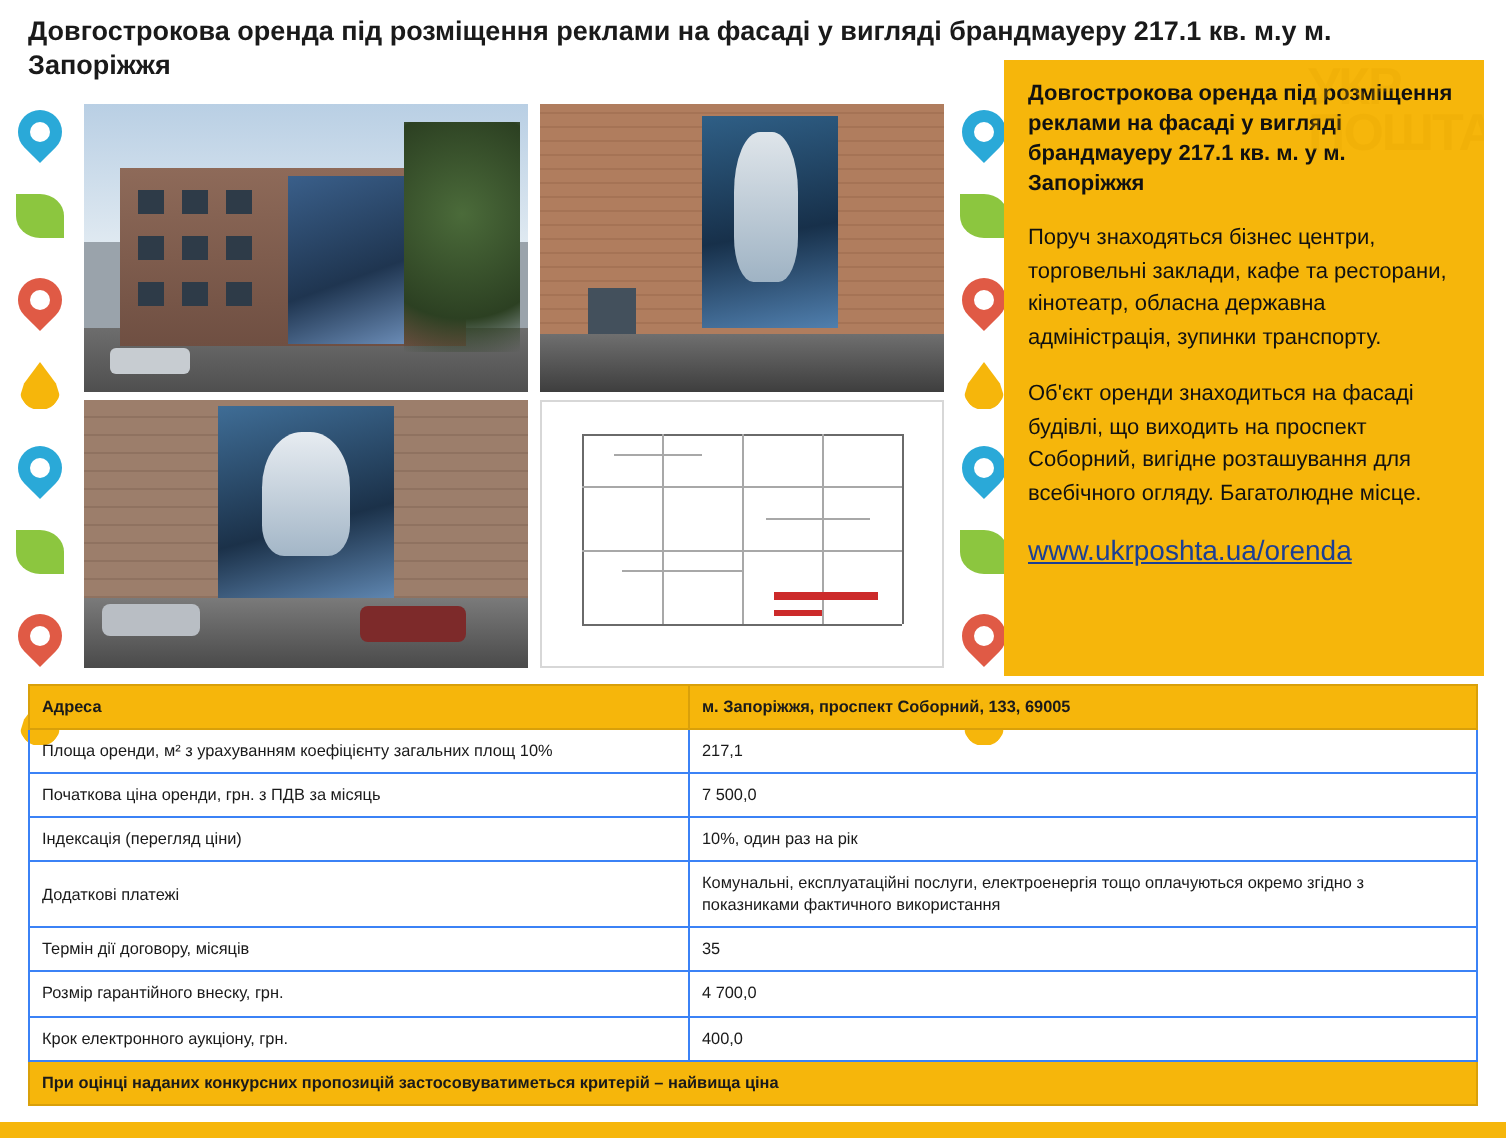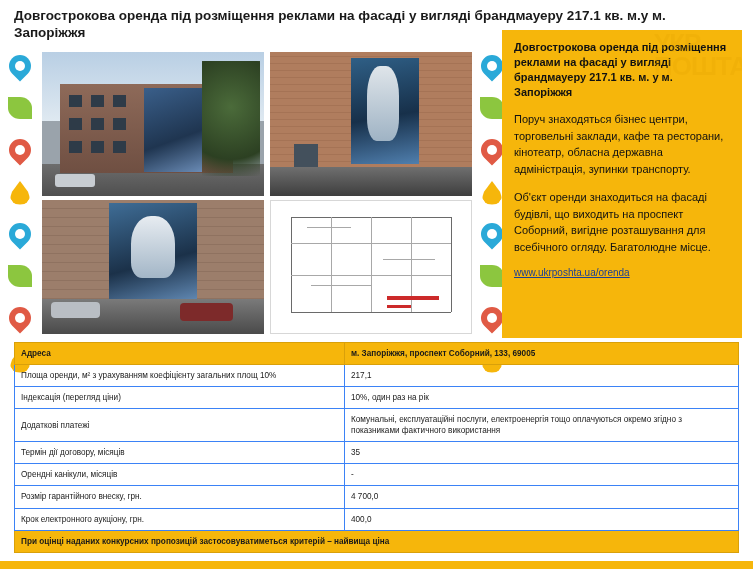--- a/index.html
+++ b/index.html
@@ -127,21 +127,21 @@
     text-align: left;
     overflow: hidden;
   }
   .panel .p-title {
     font-size: 11px; font-weight: bold; line-height: 1.35; margin-bottom: 12px;
   }
   .panel .p-body {
     font-size: 11px; line-height: 1.5; margin-bottom: 12px;
   }
   .panel .p-link {
-    font-size: 10px; color: #1c3f94; text-decoration: underline;
+    font-size: 14px; color: #1c3f94; text-decoration: underline;
     display: block; margin-top: 6px;
   }
   
   .wm {
     position: absolute; right: 2px; top: 2px; width: 86px; height: 62px;
     opacity: 0.25;
   }
   .wm .wm-txt {
     font-size: 26px; font-weight: bold; color: #e5a400; letter-spacing: -1px;
     line-height: 0.9;
@@ -312,36 +312,36 @@
     <tbody>
       <tr class="head">
         <td class="k">Адреса</td>
         <td>м. Запоріжжя, проспект Соборний, 133, 69005</td>
       </tr>
       <tr>
         <td class="k">Площа оренди, м² з урахуванням коефіцієнту загальних площ 10%</td>
         <td>217,1</td>
       </tr>
       <tr>
+        <td class="k">Початкова ціна оренди, грн. з ПДВ за місяць</td>
+        <td>7 500,0</td>
+      </tr>
+      <tr>
         <td class="k">Індексація (перегляд ціни)</td>
         <td>10%, один раз на рік</td>
       </tr>
       <tr>
         <td class="k">Додаткові платежі</td>
         <td>Комунальні, експлуатаційні послуги, електроенергія тощо оплачуються окремо згідно з показниками фактичного використання</td>
       </tr>
       <tr>
         <td class="k">Термін дії договору, місяців</td>
         <td>35</td>
       </tr>
       <tr>
-        <td class="k">Орендні канікули, місяців</td>
-        <td>-</td>
-      </tr>
-      <tr>
         <td class="k">Розмір гарантійного внеску, грн.</td>
         <td>4 700,0</td>
       </tr>
       <tr>
         <td class="k">Крок електронного аукціону, грн.</td>
         <td>400,0</td>
       </tr>
       <tr class="foot">
         <td colspan="2">При оцінці наданих конкурсних пропозицій застосовуватиметься критерій – найвища ціна</td>
       </tr>

